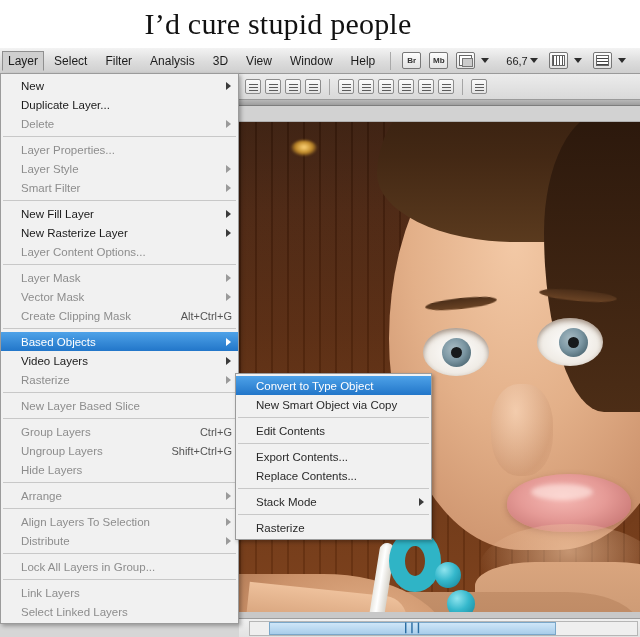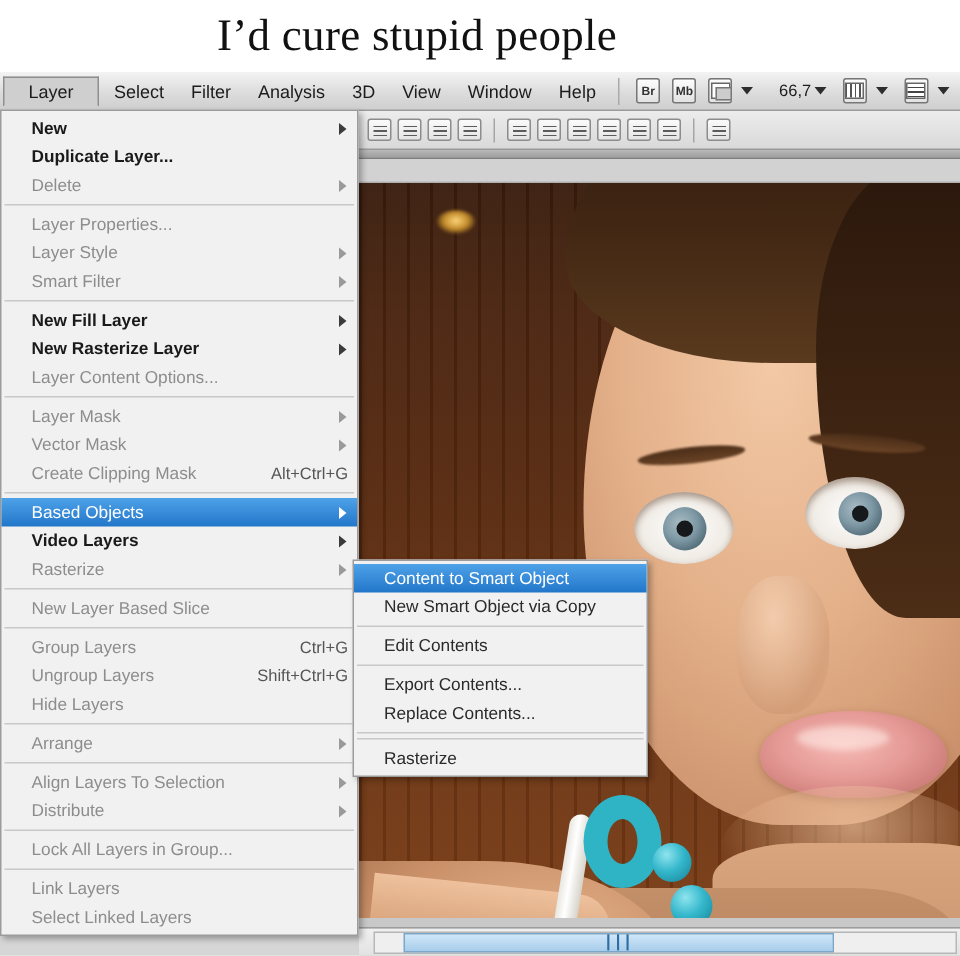--- a/index.html
+++ b/index.html
@@ -40,21 +40,21 @@
   }
   .menu-item{
     font-size:12px; color:#1c1c1c;
     padding:3px 8px; margin-left:2px;
     white-space:nowrap; cursor:default;
   }
   .menu-item.active{
     background:#cfcfcf;
     border:1px solid #8f8f8f;
     border-bottom:1px solid #cfcfcf;
-    padding:2px 16px;
+    padding:2px 5px;
   }
   .mb-sep{
     width:1px; height:18px; background:#a9a9a9;
     margin:0 7px;
   }
 
   .tool-ico{
     width:19px; height:17px;
     border:1px solid #777;
     background:linear-gradient(#fdfdfd,#e2e2e2);
@@ -329,21 +329,21 @@
   .mrow{
     position:relative;
     height:19px;
     display:flex; align-items:center;
     padding:0 6px 0 20px;
     font-size:11.5px;
     color:#2a2a2a;
     white-space:nowrap;
     cursor:default;
   }
-  .mrow.bold{ font-weight:bold; color:#1a1a1a; }
+  .mrow.bold{ font-weight:normal; color:#1a1a1a; }
   .mrow.dim{ color:#8d8d8d; }
   .mrow.sel{
     background:linear-gradient(#4ea2e8,#2276c9);
     color:#ffffff;
   }
   .mrow.sel .arrow{ border-left-color:#ffffff; }
   .mlabel{ flex:0 0 auto; }
   .mshort{
     margin-left:auto; padding-left:18px;
     font-size:11px; color:#555;
@@ -571,36 +571,40 @@
       <div class="mrow dim">
         <span class="mlabel">Link Layers</span>
       </div>
       <div class="mrow dim">
         <span class="mlabel">Select Linked Layers</span>
       </div>
     </div>
 
   <div class="menu submenu" id="so-menu">
       <div class="mrow sel">
-        <span class="mlabel">Content to Smart Object</span>
+        <span class="mlabel">Convert to Type Object</span>
       </div>
       <div class="mrow">
         <span class="mlabel">New Smart Object via Copy</span>
       </div>
       <div class="msep"></div>
       <div class="mrow">
         <span class="mlabel">Edit Contents</span>
       </div>
       <div class="msep"></div>
       <div class="mrow">
         <span class="mlabel">Export Contents...</span>
       </div>
       <div class="mrow">
         <span class="mlabel">Replace Contents...</span>
       </div>
       <div class="msep"></div>
+      <div class="mrow">
+        <span class="mlabel">Stack Mode</span>
+        <span class="arrow"></span>
+      </div>
       <div class="msep"></div>
       <div class="mrow">
         <span class="mlabel">Rasterize</span>
       </div>
     </div>
 
 </div>
 
 </body></html>

